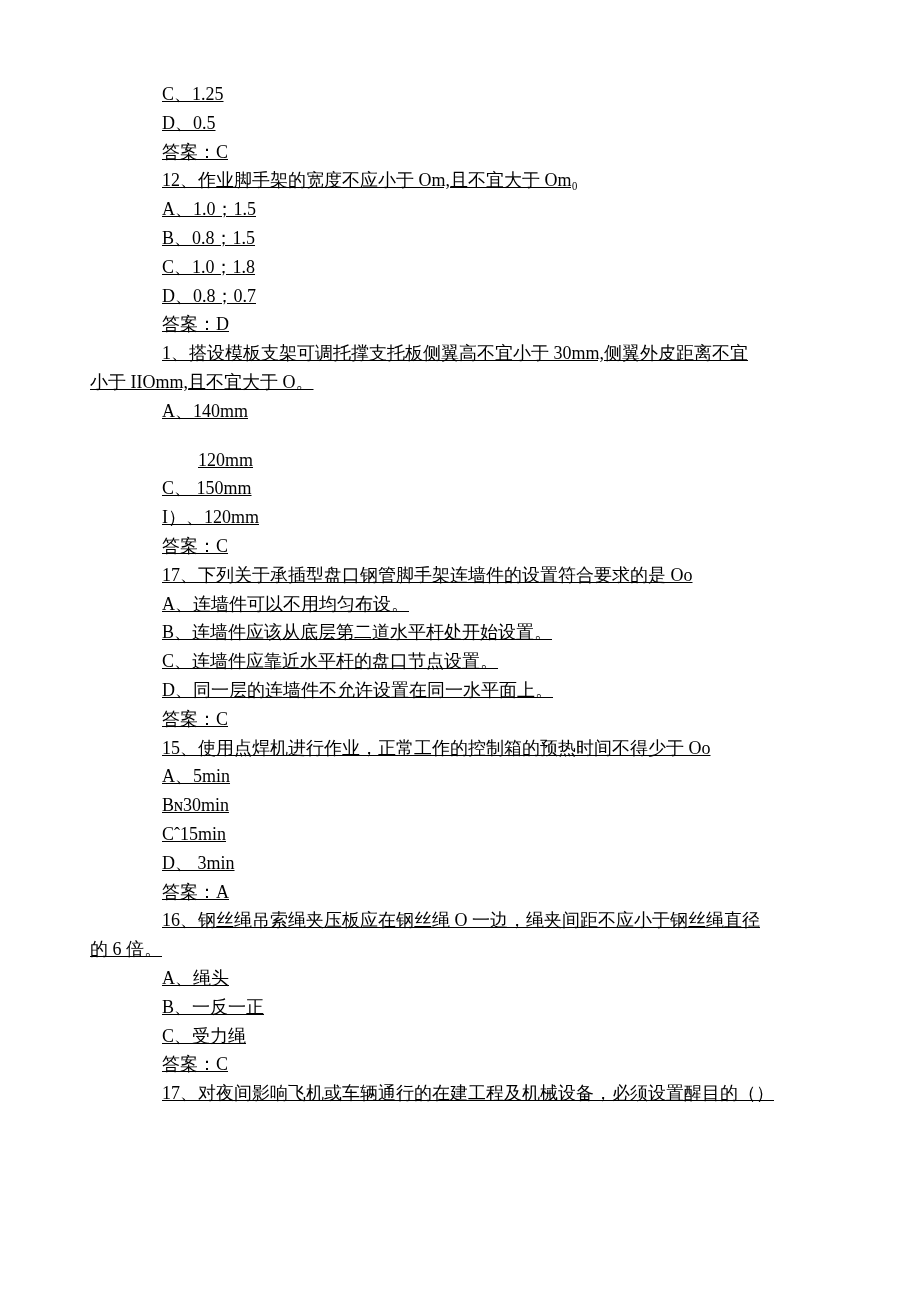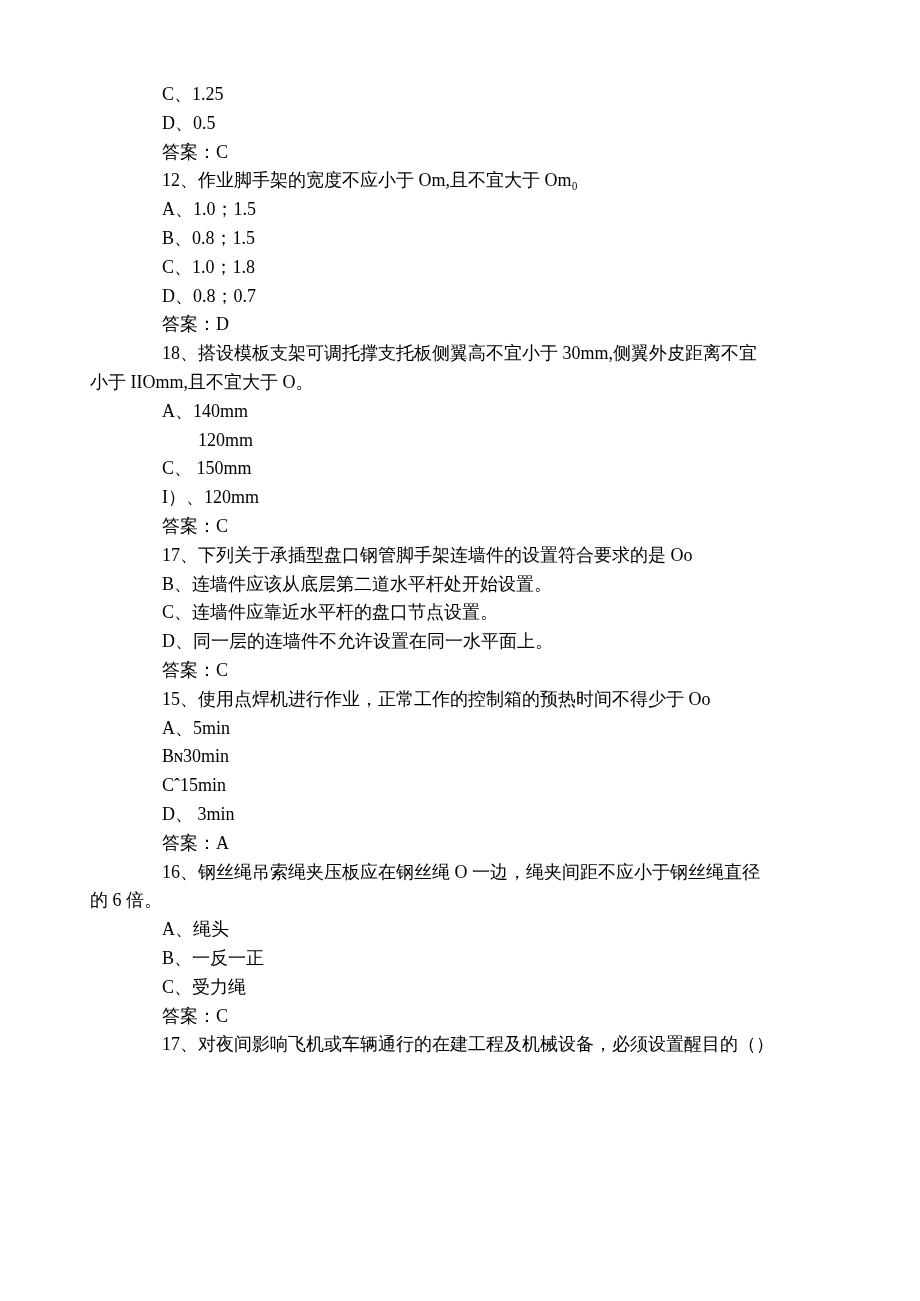--- a/index.html
+++ b/index.html
@@ -8,56 +8,59 @@
     background: #ffffff;
     font-family: "SimSun", "宋体", serif;
     font-size: 18px;
     color: #000000;
     line-height: 1.6;
   }
   .page {
     width: 920px;
     padding: 80px 90px 60px 90px;
     box-sizing: border-box;
+    text-decoration: underline;
   }
   .line {
     margin: 0;
     white-space: pre-wrap;
   }
   .indent1 {
     padding-left: 72px;
   }
   .indent2 {
     padding-left: 108px;
+    margin-top: 20px;
   }
   .cont {
     padding-left: 0;
   }
 </style>
 </head>
 <body>
 
 <div class="page" id="page">
     <p class="line indent1">C、1.25</p>
     <p class="line indent1">D、0.5</p>
     <p class="line indent1">答案：C</p>
     <p class="line indent1">12、作业脚手架的宽度不应小于 Om,且不宜大于 Om₀</p>
     <p class="line indent1">A、1.0；1.5</p>
     <p class="line indent1">B、0.8；1.5</p>
     <p class="line indent1">C、1.0；1.8</p>
     <p class="line indent1">D、0.8；0.7</p>
     <p class="line indent1">答案：D</p>
-    <p class="line indent1">18、搭设模板支架可调托撑支托板侧翼高不宜小于 30mm,侧翼外皮距离不宜</p>
+    <p class="line indent1">1、搭设模板支架可调托撑支托板侧翼高不宜小于 30mm,侧翼外皮距离不宜</p>
     <p class="line cont">小于 IIOmm,且不宜大于 O。</p>
     <p class="line indent1">A、140mm</p>
     <p class="line indent2">120mm</p>
     <p class="line indent1">C、 150mm</p>
     <p class="line indent1">I）、120mm</p>
     <p class="line indent1">答案：C</p>
     <p class="line indent1">17、下列关于承插型盘口钢管脚手架连墙件的设置符合要求的是 Oo</p>
+    <p class="line indent1">A、连墙件可以不用均匀布设。</p>
     <p class="line indent1">B、连墙件应该从底层第二道水平杆处开始设置。</p>
     <p class="line indent1">C、连墙件应靠近水平杆的盘口节点设置。</p>
     <p class="line indent1">D、同一层的连墙件不允许设置在同一水平面上。</p>
     <p class="line indent1">答案：C</p>
     <p class="line indent1">15、使用点焊机进行作业，正常工作的控制箱的预热时间不得少于 Oo</p>
     <p class="line indent1">A、5min</p>
     <p class="line indent1">Bɴ30min</p>
     <p class="line indent1">Cˆ15min</p>
     <p class="line indent1">D、 3min</p>
     <p class="line indent1">答案：A</p>

